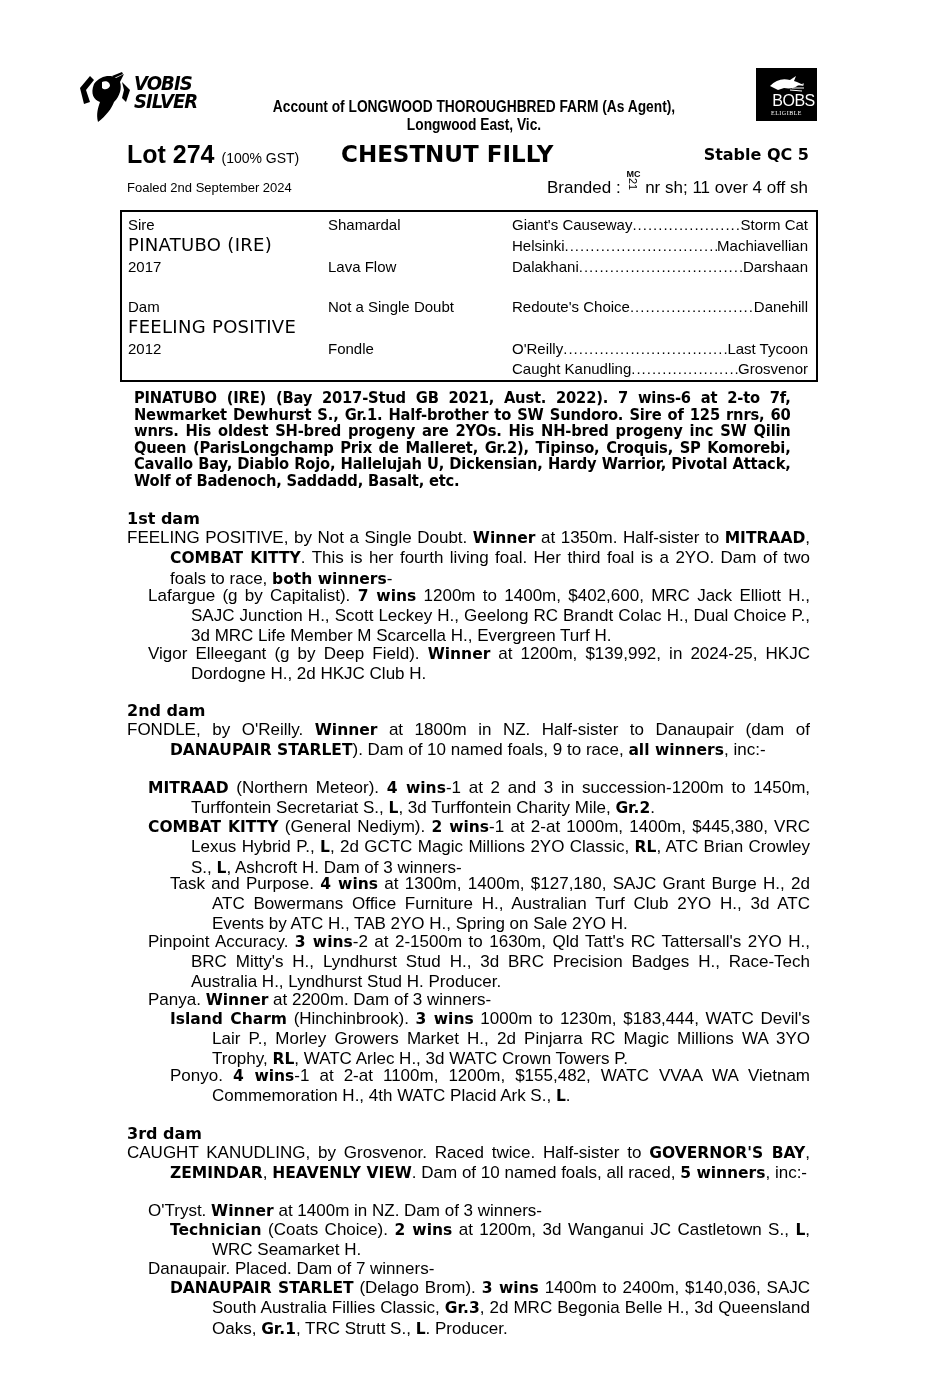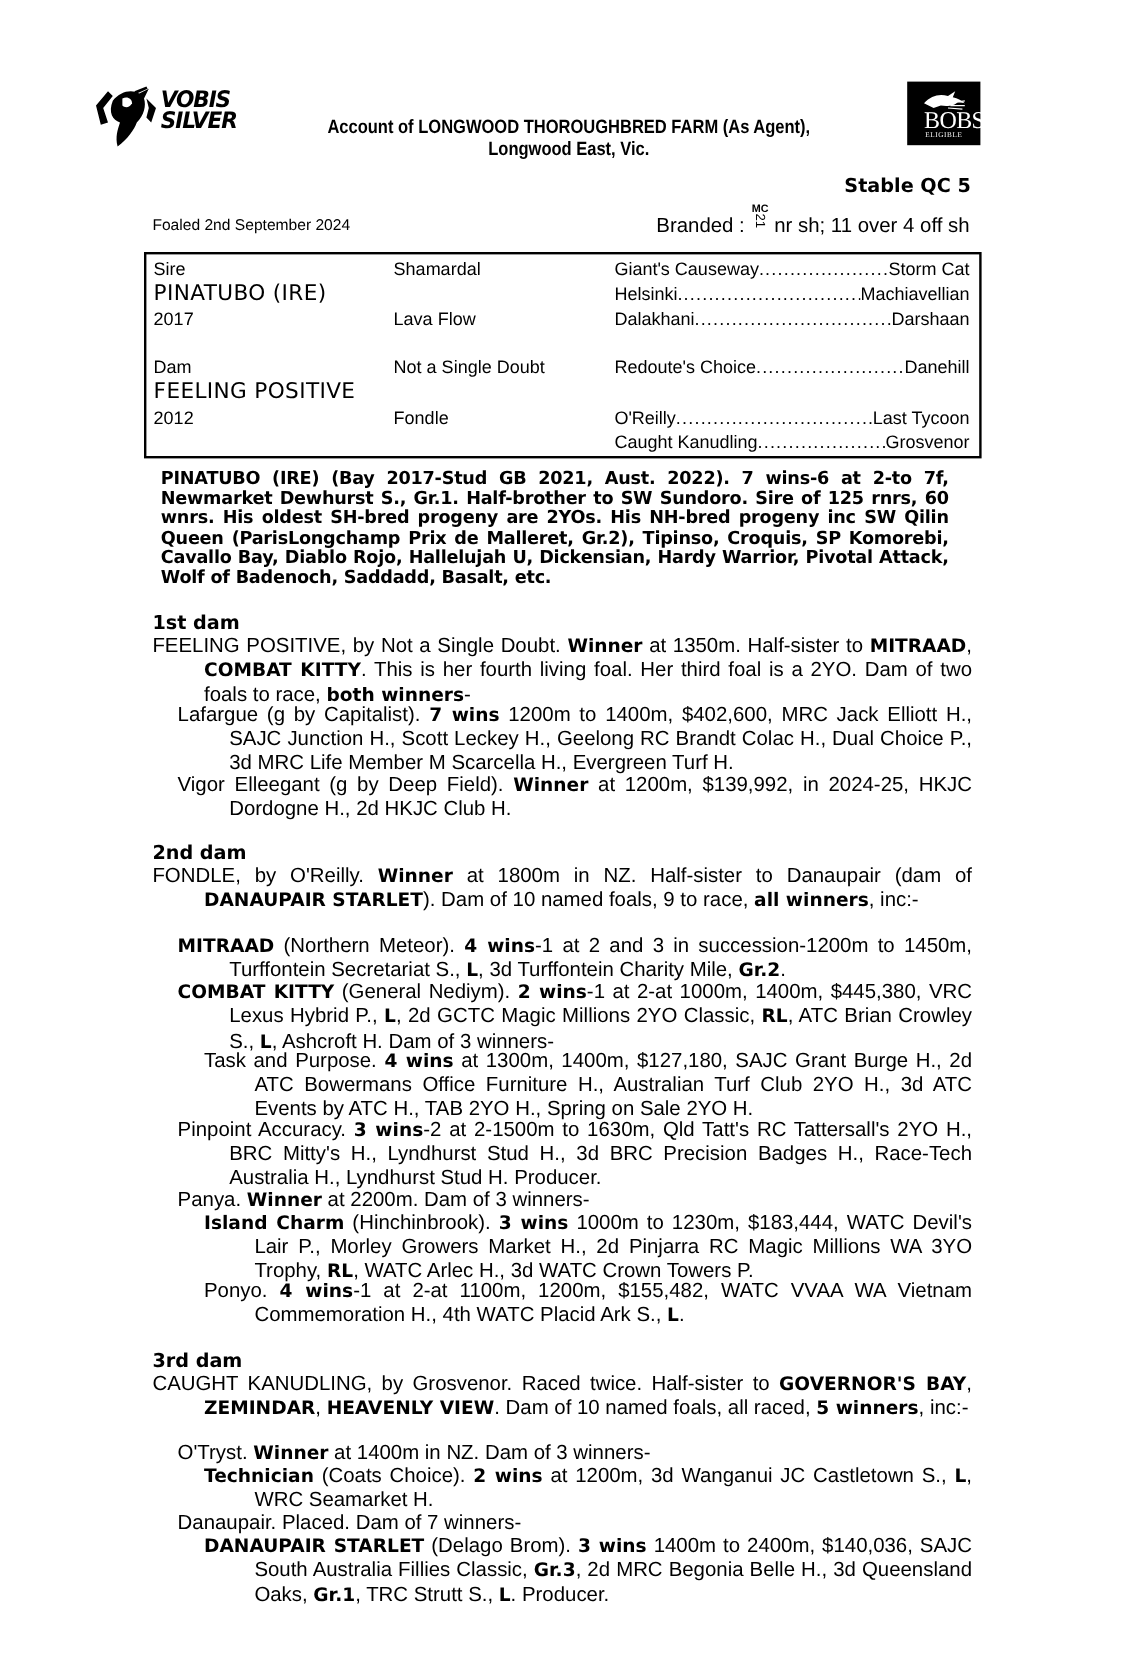--- a/index.html
+++ b/index.html
@@ -6,21 +6,21 @@
   body { width:938px; height:1400px; position:relative; overflow:hidden; color:#000; font-family:"Liberation Sans", sans-serif; }
 
   .logo-vobis { position:absolute; left:76px; top:68px; width:138px; height:56px; }
   .logo-vobis .horse { position:absolute; left:0; top:0; width:58px; height:56px; }
   .logo-vobis .word { position:absolute; left:58px; top:6px; font-family:"DejaVu Sans", sans-serif; font-weight:bold; font-style:italic; font-size:19px; line-height:18px; letter-spacing:-1px; transform:scaleX(0.95); transform-origin:left top; }
 
   .vendor { position:absolute; left:200px; top:98px; width:548px; text-align:center; font-family:"Liberation Sans", sans-serif; font-weight:bold; font-size:16px; line-height:18px; transform:scaleX(0.86); transform-origin:center top; }
 
   .bobs { position:absolute; left:756px; top:68px; width:61px; height:53px; background:#000; color:#fff; text-align:center; }
   .bobs svg { position:absolute; left:12px; top:6px; }
-  .bobs .b1 { position:absolute; left:0; right:0; top:25px; font-family:Liberation Serif, serif; font-size:20px; line-height:16px; letter-spacing:-0.5px;padding-left:14px; }
+  .bobs .b1 { position:absolute; left:0; right:0; top:25px; font-family:Liberation Sans, sans-serif; font-size:16px; line-height:16px; letter-spacing:-0.5px;padding-left:14px; }
   .bobs .b2 { position:absolute; left:0; right:0; top:42px; font-family:"Liberation Serif", serif; font-size:6px; line-height:7px; letter-spacing:0.5px; }
 
   .lot-line { position:absolute; left:127px; top:139px; width:682px; height:32px; }
   .lot-line .lot { position:absolute; left:0; top:0; font-weight:bold; font-size:25px; line-height:30px; font-family:"Liberation Sans", sans-serif; }
   .lot-line .gst { font-weight:normal; font-size:14px; }
   .lot-line .sex { position:absolute; left:214px; top:0; font-family:"DejaVu Sans", sans-serif; font-weight:bold; font-size:23px; line-height:30px; }
   .lot-line .stable { position:absolute; right:0; top:6px; font-family:"DejaVu Sans", sans-serif; font-weight:bold; font-size:16px; line-height:20px; }
 
   .foaled { position:absolute; left:127px; top:178px; font-size:13px; line-height:20px; }
   .branded { position:absolute; right:130px; top:178px; font-size:17px; line-height:20px; white-space:nowrap; }
@@ -71,20 +71,22 @@
 <div class="bobs">
   <svg width="38" height="18" viewBox="0 0 38 18">
     <path d="M2 12 C8 6 14 4 22 6 L28 2 L26 7 C30 8 34 10 36 12 L30 11 C28 14 22 15 16 14 L10 16 Z" fill="#fff"></path>
     <path d="M24 12 L36 10 M24 14 L36 14 M22 16 L34 17" stroke="#fff" stroke-width="1"></path>
   </svg>
   <div class="b1">BOBS</div>
   <div class="b2">ELIGIBLE</div>
 </div>
 
 <div class="lot-line">
+  <div class="lot"><span>Lot 274</span> <span class="gst">(100% GST)</span></div>
+  <div class="sex">CHESTNUT FILLY</div>
   <div class="stable">Stable QC 5</div>
 </div>
 
 <div class="foaled">Foaled 2nd September 2024</div>
 <div class="branded">
   <span>Branded :</span>
   <span class="brand-mark">
     <span class="mc">MC</span>
     <span class="num">21</span>
   </span>

